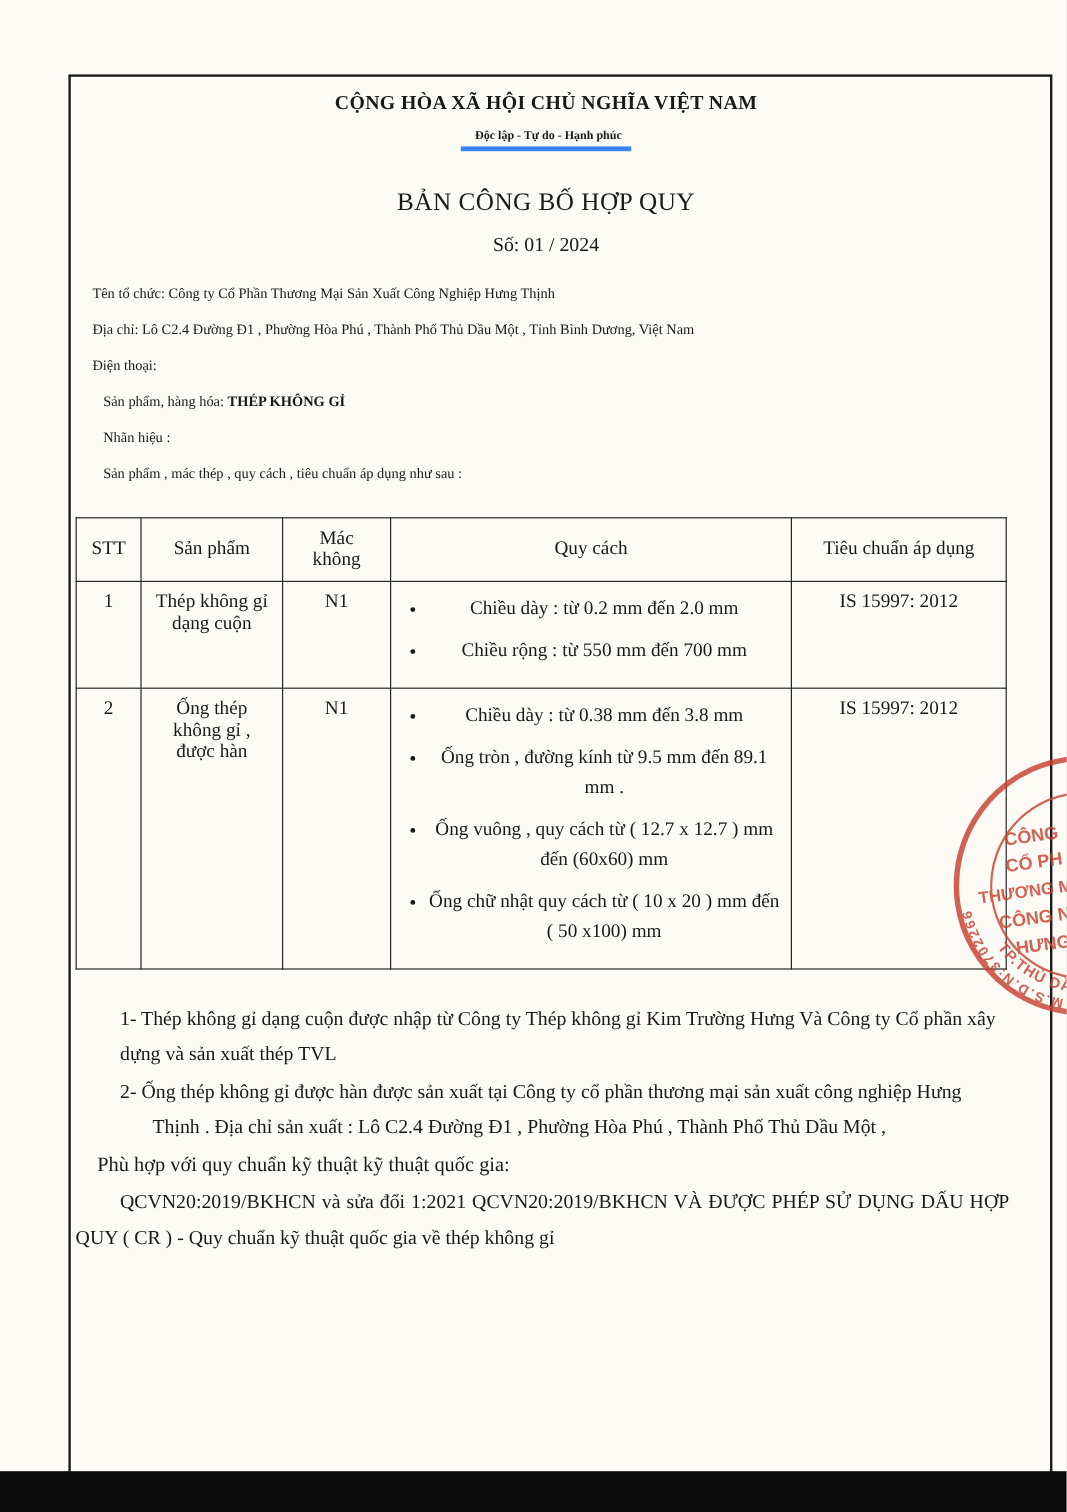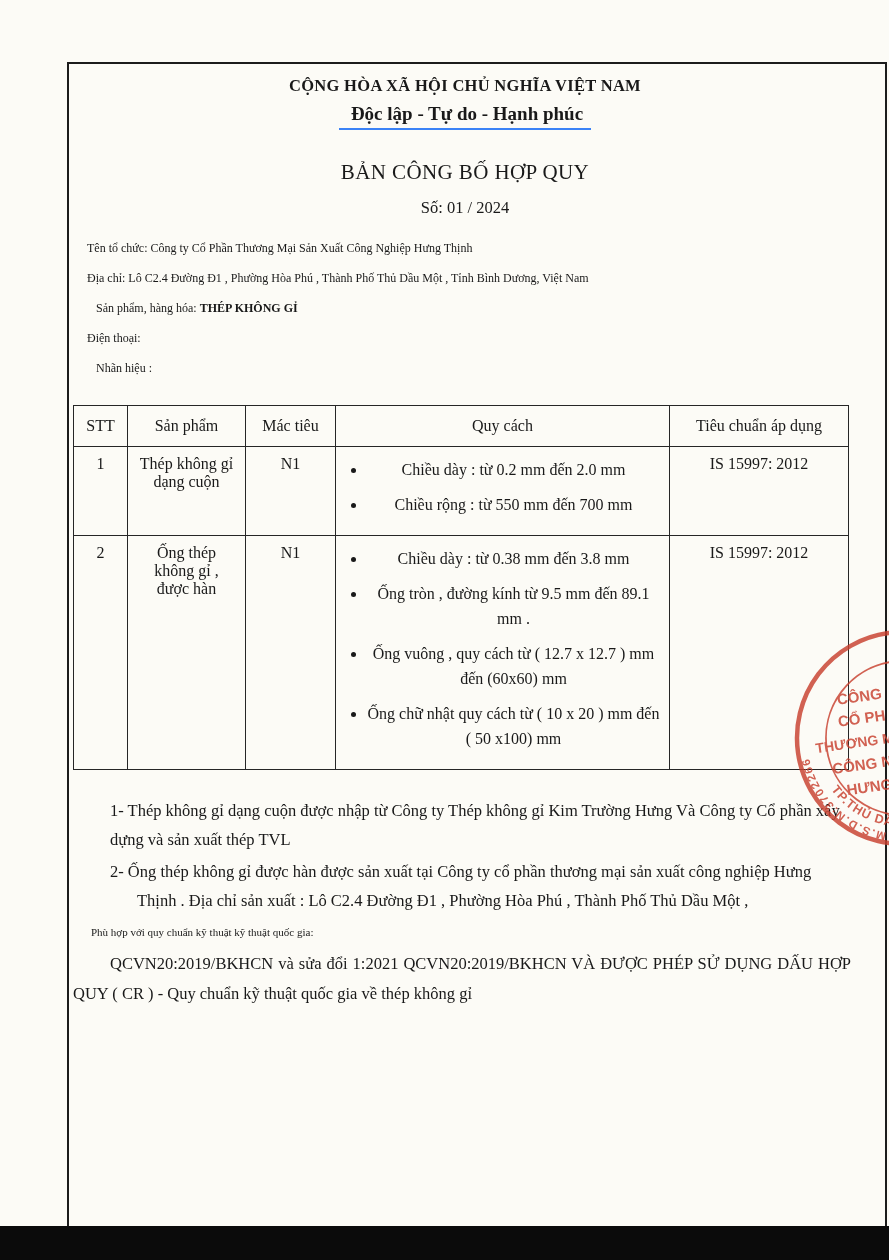--- a/index.html
+++ b/index.html
@@ -9,34 +9,34 @@
   }
   .page{
     position:relative;
     width:889px;height:1260px;
     background:#fcfbf6;
     overflow:hidden;
     color:#191919;
     margin:0 auto;
   }
   .frame{
-    position:absolute;left:67px;top:62px;
+    position:absolute;left:57px;top:62px;
     width:820px;height:1170px;
     border:2px solid #1c1c1c;
     box-sizing:border-box;
     padding:0 42px 0 18px;
   }
   .nat-title{
     text-align:center;font-weight:bold;font-size:16.5px;
     margin-top:12px;letter-spacing:.3px;
   }
   .motto-wrap{text-align:center;margin-top:7px;}
   .motto{
-    display:inline-block;font-weight:bold;font-size:19px;
-    border-bottom:2px solid #3b82f6;padding:0 8px 3px 12px;
+    display:inline-block;font-weight:bold;font-size:10px;
+    border-bottom:4px solid #3b82f6;padding:0 8px 3px 12px;
   }
   .doc-title{
     text-align:center;font-weight:normal;font-size:21px;
     margin-top:30px;letter-spacing:.4px;
   }
   .doc-number{text-align:center;font-size:16.5px;margin-top:13px;}
   p.line{font-size:12px;line-height:30px;margin:0;}
   p.first{margin-top:15px;}
   .indent{padding-left:9px;}
   table{
@@ -48,21 +48,21 @@
     padding:8px 9px;vertical-align:top;text-align:center;font-weight:normal;
   }
   th{height:24px;vertical-align:middle;}
   .c{text-align:center;}
   ul.specs{margin:2px 0 0 0;padding-left:22px;font-family:Liberation Serif, serif;}
   ul.specs li{line-height:25px;margin-bottom:10px;}
   .notes-block{margin-top:26px;}
   p.note{font-size:16.5px;line-height:29px;margin:0 0 3px 23px;}
   p.note.hang{padding-left:27px;text-indent:-27px;}
   p.province{font-size:16.5px;line-height:29px;margin:2px 0 0 0;}
-  p.intro{font-size:11px;line-height:29px;margin:2px 0 0 4px;}
+  p.intro{font-size:17px;line-height:29px;margin:2px 0 0 4px;}
   p.justify{
     font-size:16.5px;line-height:30px;
     text-align:justify;text-indent:37px;
     margin:2px -8px 0 -14px;
   }
   .stamp{position:absolute;left:785px;top:620px;}
   .scan-band{
     position:absolute;left:0;top:1226px;width:889px;height:34px;
     background:#0b0b0b;
   }
@@ -77,37 +77,38 @@
     <div class="nat-title">CỘNG HÒA XÃ HỘI CHỦ NGHĨA VIỆT NAM</div>
     <div class="motto-wrap">
       <span class="motto">Độc lập - Tự do - Hạnh phúc</span>
     </div>
 
     <div class="doc-title">BẢN CÔNG BỐ HỢP QUY</div>
     <div class="doc-number">Số: 01 / 2024</div>
 
     <p class="line first">Tên tổ chức: Công ty Cổ Phần Thương Mại Sản Xuất Công Nghiệp Hưng Thịnh</p>
     <p class="line">Địa chỉ: Lô C2.4 Đường Đ1 , Phường Hòa Phú , Thành Phố Thủ Dầu Một , Tỉnh Bình Dương, Việt Nam</p>
+    <p class="line">Điện thoại:</p>
     <p class="line indent"><span>Sản phẩm, hàng hóa: </span><b>THÉP KHÔNG GỈ</b></p>
-    <p class="line">Điện thoại:</p>
     <p class="line indent">Nhãn hiệu :</p>
+    <p class="line indent">Sản phẩm , mác thép , quy cách , tiêu chuẩn áp dụng như sau :</p>
 
     <table>
       <colgroup>
         <col style="width:54px">
           <col style="width:118px">
           <col style="width:90px">
           <col style="width:334px">
           <col style="width:179px">
       </colgroup>
       <tbody>
           <tr>
         <th class="c">STT</th>
         <th>Sản phẩm</th>
-        <th>Mác tiêu</th>
+        <th>Mác không</th>
         <th>Quy cách</th>
         <th>Tiêu chuẩn áp dụng</th>
       </tr>
       <tr>
         <td class="c">1</td>
         <td>Thép không gỉ dạng cuộn</td>
         <td>N1</td>
         <td>
           <ul class="specs">
             <li>Chiều dày : từ 0.2 mm đến 2.0 mm</li>

